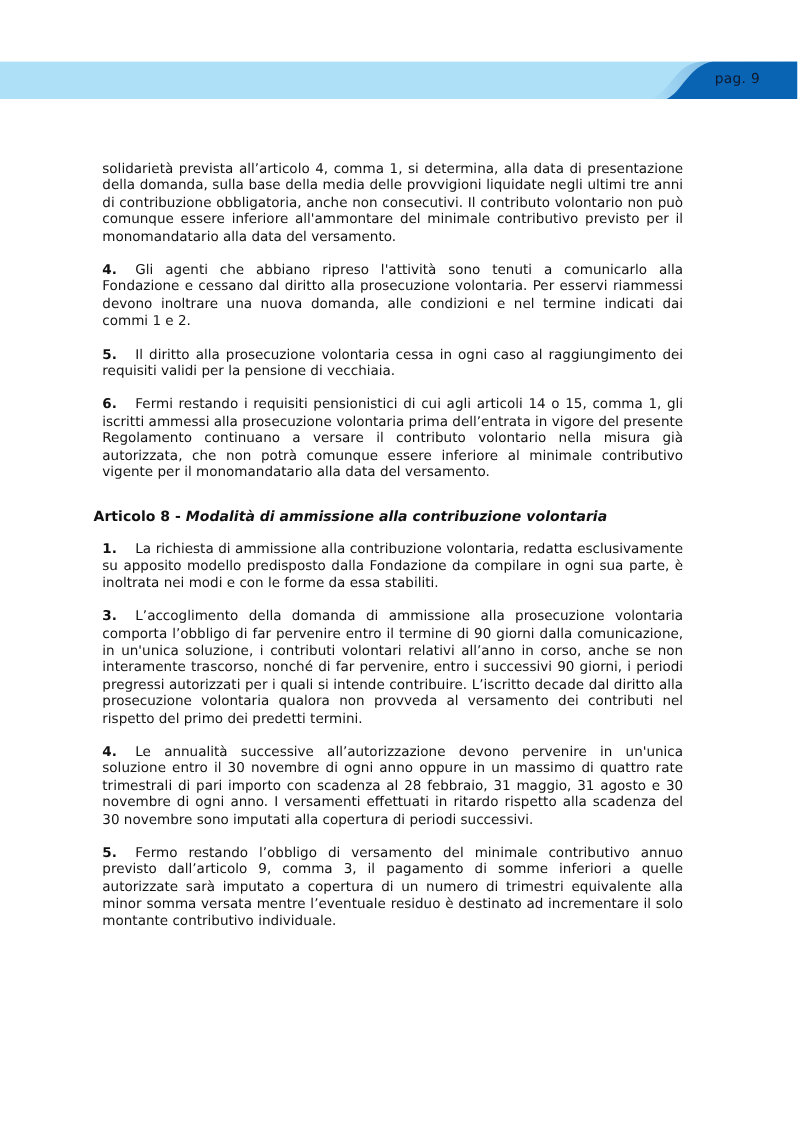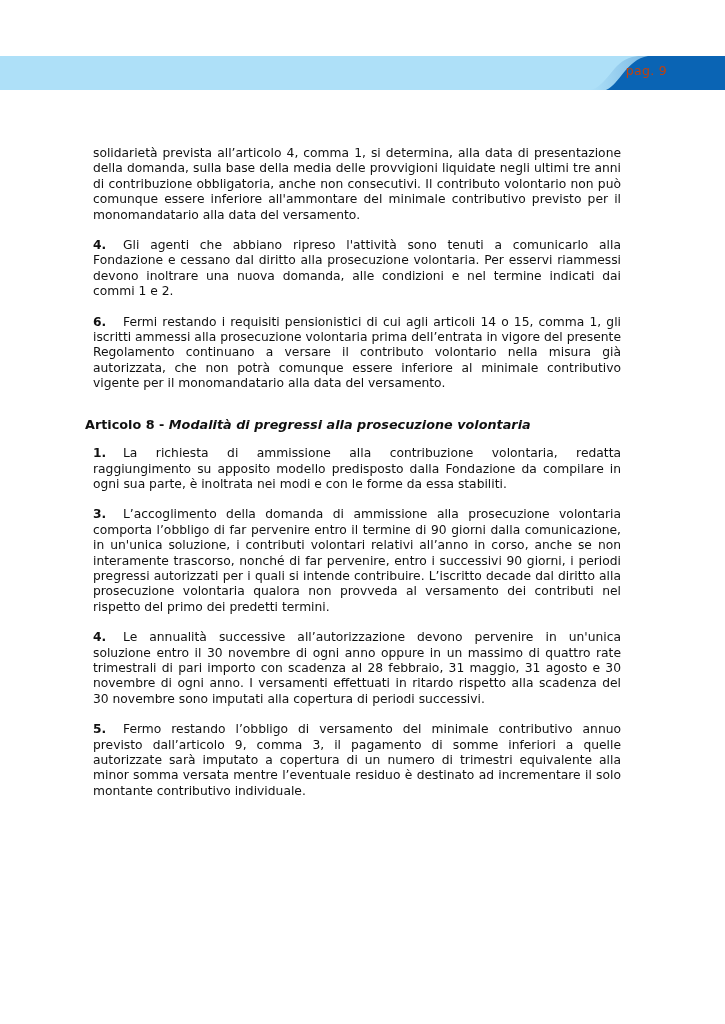--- a/index.html
+++ b/index.html
@@ -2,21 +2,21 @@
 <html><head>
 <meta charset="utf-8">
 <style>
   html, body { margin: 0; padding: 0; background: #ffffff; }
   body { width: 725px; height: 1024px; position: relative; overflow: hidden;
          font-family: "DejaVu Sans", sans-serif; color: #111; }
   .header-band { position: absolute; left: 0; top: 56px; width: 725px; height: 34px;
                  background: #aee0f8; }
   .header-tab { position: absolute; right: 0; top: 56px; width: 135px; height: 34px; }
   .header-tab svg { display: block; }
-  .page-num { position: absolute; right: 58px; top: 63px; color: #c2410c;
+  .page-num { position: absolute; right: 34px; top: 63px; color: #0f172a;
               font-size: 12.5px; letter-spacing: 0.3px; }
   .content { position: absolute; left: 93px; top: 146px; width: 528px;
              font-size: 12.3px; line-height: 15.4px; }
   .para { text-align: justify; margin: 0 0 15px 0; }
   .para .num { font-weight: bold; display: inline-block; width: 30px; }
   .article-title { margin: 25px 0 14px -8px; font-weight: bold; font-size: 12.8px; }
   .article-title em { font-style: italic; }
 </style>
 </head>
 <body>
@@ -37,29 +37,32 @@
 <div class="page-num">pag. 9</div>
 
 <div class="content">
   <p class="para">
     <span>solidarietà prevista all’articolo 4, comma 1, si determina, alla data di presentazione della domanda, sulla base della media delle provvigioni liquidate negli ultimi tre anni di contribuzione obbligatoria, anche non consecutivi. Il contributo volontario non può comunque essere inferiore all'ammontare del minimale contributivo previsto per il monomandatario alla data del versamento.</span>
   </p>
   <p class="para">
     <span class="num">4.</span><span>Gli agenti che abbiano ripreso l'attività sono tenuti a comunicarlo alla Fondazione e cessano dal diritto alla prosecuzione volontaria. Per esservi riammessi devono inoltrare una nuova domanda, alle condizioni e nel termine indicati dai commi 1 e 2.</span>
   </p>
   <p class="para">
+    <span class="num">5.</span><span>Il diritto alla prosecuzione volontaria cessa in ogni caso al raggiungimento dei requisiti validi per la pensione di vecchiaia.</span>
+  </p>
+  <p class="para">
     <span class="num">6.</span><span>Fermi restando i requisiti pensionistici di cui agli articoli 14 o 15, comma 1, gli iscritti ammessi alla prosecuzione volontaria prima dell’entrata in vigore del presente Regolamento continuano a versare il contributo volontario nella misura già autorizzata, che non potrà comunque essere inferiore al minimale contributivo vigente per il monomandatario alla data del versamento.</span>
   </p>
 
   <div class="article-title">
-    <span>Articolo 8 - </span><em>Modalità di pregressi alla prosecuzione volontaria</em>
+    <span>Articolo 8 - </span><em>Modalità di ammissione alla contribuzione volontaria</em>
   </div>
 
   <p class="para">
-    <span class="num">1.</span><span>La richiesta di ammissione alla contribuzione volontaria, redatta raggiungimento su apposito modello predisposto dalla Fondazione da compilare in ogni sua parte, è inoltrata nei modi e con le forme da essa stabiliti.</span>
+    <span class="num">1.</span><span>La richiesta di ammissione alla contribuzione volontaria, redatta esclusivamente su apposito modello predisposto dalla Fondazione da compilare in ogni sua parte, è inoltrata nei modi e con le forme da essa stabiliti.</span>
   </p>
   <p class="para">
     <span class="num">3.</span><span>L’accoglimento della domanda di ammissione alla prosecuzione volontaria comporta l’obbligo di far pervenire entro il termine di 90 giorni dalla comunicazione, in un'unica soluzione, i contributi volontari relativi all’anno in corso, anche se non interamente trascorso, nonché di far pervenire, entro i successivi 90 giorni, i periodi pregressi autorizzati per i quali si intende contribuire. L’iscritto decade dal diritto alla prosecuzione volontaria qualora non provveda al versamento dei contributi nel rispetto del primo dei predetti termini.</span>
   </p>
   <p class="para">
     <span class="num">4.</span><span>Le annualità successive all’autorizzazione devono pervenire in un'unica soluzione entro il 30 novembre di ogni anno oppure in un massimo di quattro rate trimestrali di pari importo con scadenza al 28 febbraio, 31 maggio, 31 agosto e 30 novembre di ogni anno. I versamenti effettuati in ritardo rispetto alla scadenza del 30 novembre sono imputati alla copertura di periodi successivi.</span>
   </p>
   <p class="para">
     <span class="num">5.</span><span>Fermo restando l’obbligo di versamento del minimale contributivo annuo previsto dall’articolo 9, comma 3, il pagamento di somme inferiori a quelle autorizzate sarà imputato a copertura di un numero di trimestri equivalente alla minor somma versata mentre l’eventuale residuo è destinato ad incrementare il solo montante contributivo individuale.</span>
   </p>

